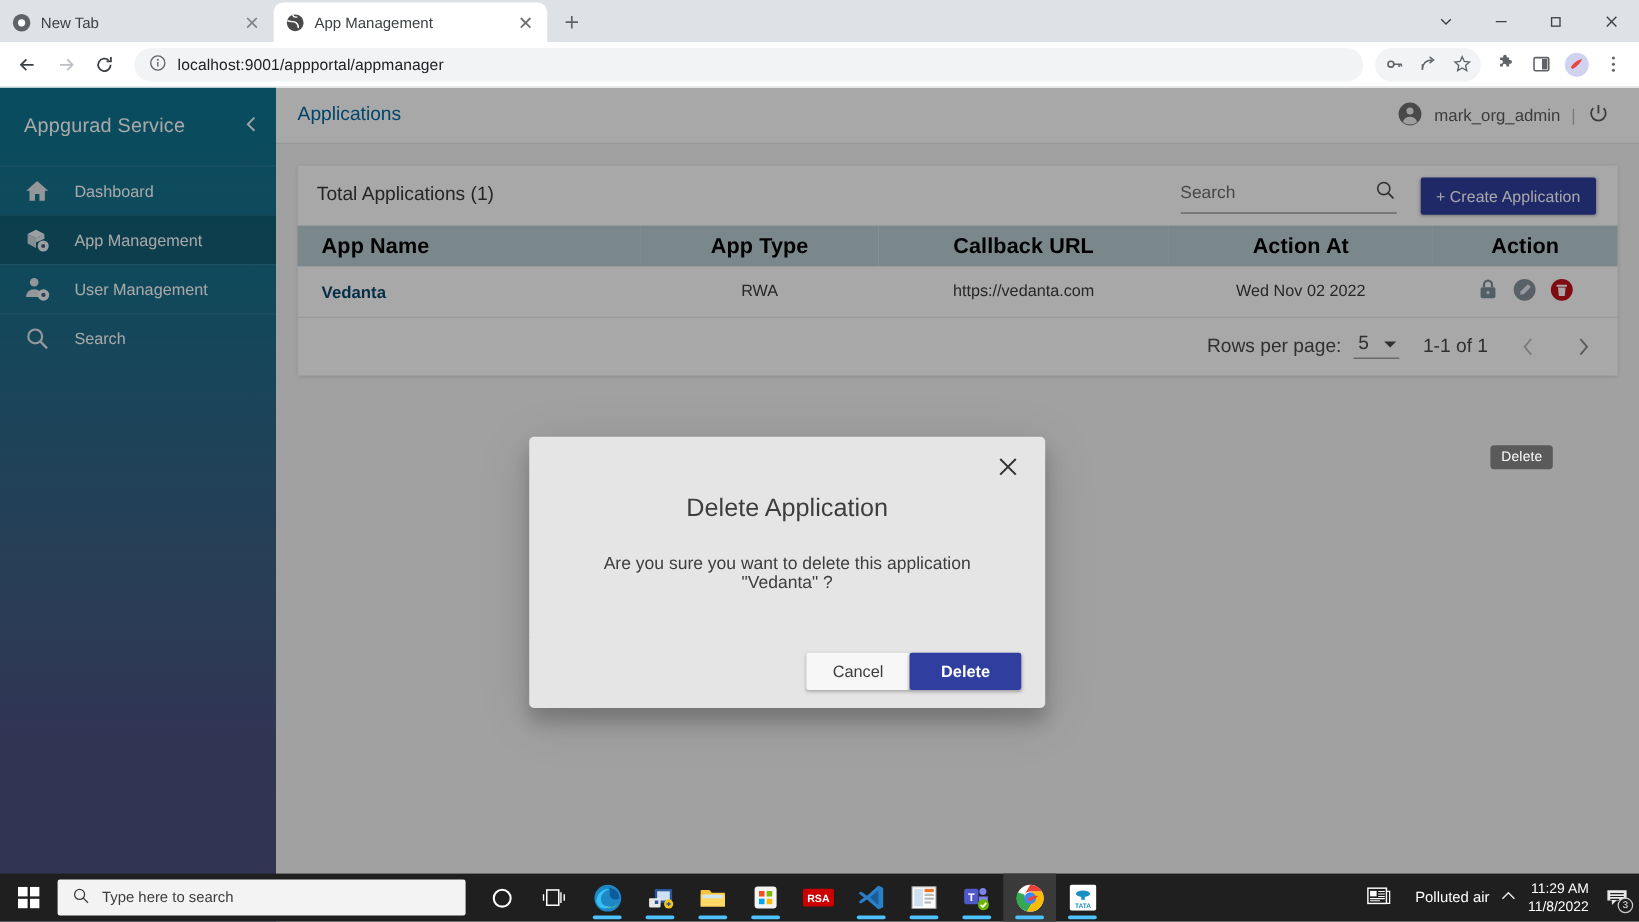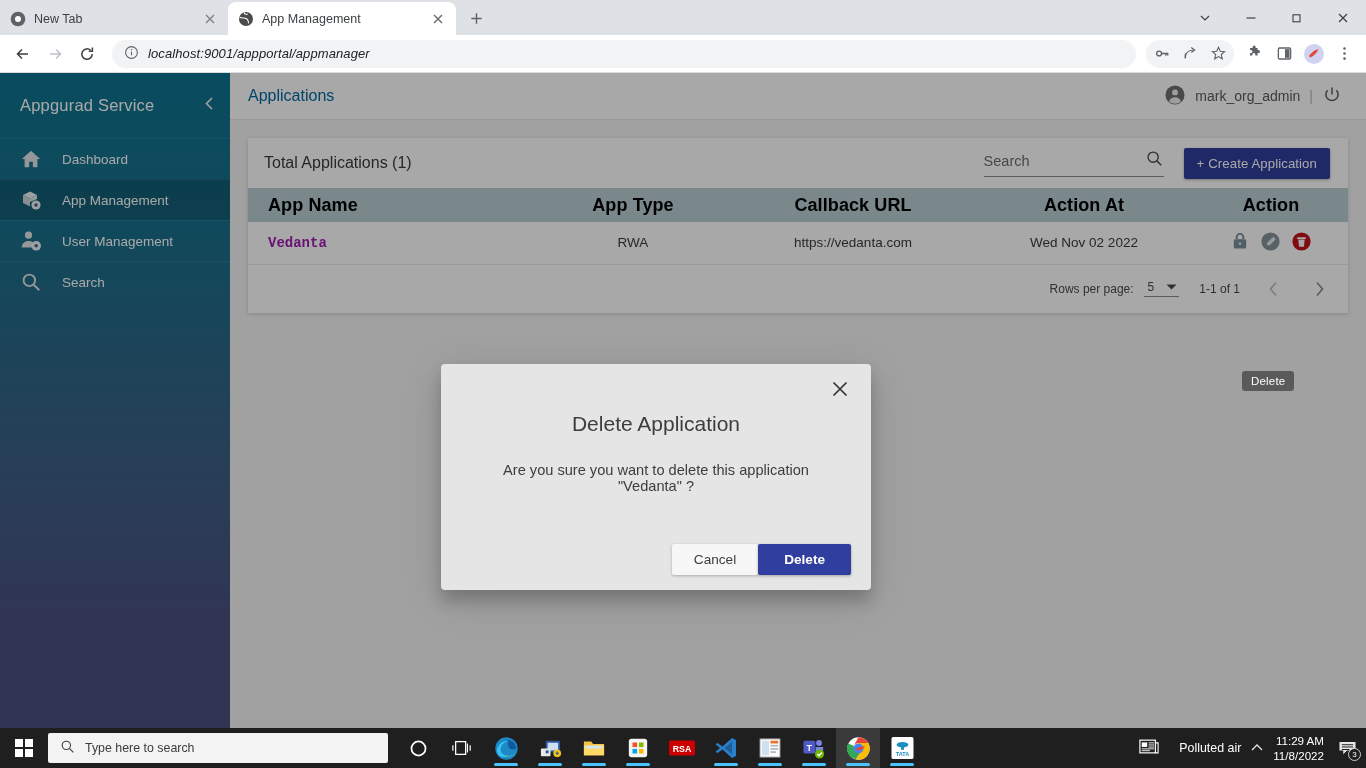--- a/index.html
+++ b/index.html
@@ -36,21 +36,20 @@
   .winctl {
     position: absolute; right: 0; top: 0; height: 35px;
     display: flex; align-items: center;
   }
   .winbtn { width: 46px; height: 32px; display: flex; align-items: center; justify-content: center; color: #3c4043; }
 
   .toolbar {
     height: 38px; background: #fff; display: flex; align-items: center;
     padding: 0 8px; gap: 2px; flex: 0 0 38px;
     border-bottom: 1px solid #dadce0;
-    font-style: italic;
   }
   .navbtn { width: 30px; height: 30px; display:flex; align-items:center; justify-content:center; color:#5f6368; border-radius:50%; }
   .navbtn.disabled { color: #bdc1c6; }
   .omnibox {
     flex: 1 1 auto; height: 28px; background: #f1f3f4; border-radius: 14px;
     display: flex; align-items: center; padding: 0 12px; gap: 9px;
     margin: 0 8px; font-size: 13px; color: #202124;
   }
   .omnibox .url { white-space: nowrap; overflow: hidden; text-overflow: ellipsis; letter-spacing: .1px;}
   .tb-right { display: flex; align-items: center; gap: 2px; }
@@ -124,26 +123,26 @@
   table.apps thead th {
     background: #b9cdd4; color: #000000; font-size: 18px; font-weight: bold;
     height: 34px; text-align: center; letter-spacing:.1px;
   }
   table.apps thead th.col-name { text-align: left; padding-left: 20px; }
   table.apps tbody td {
     height: 42px; text-align: center; font-size: 13.5px; color: #3b3b3b;
     border-bottom: 1px solid #eaeaea;
   }
   table.apps tbody td.col-name { text-align: left; padding-left: 20px; }
-  .applink { color: #a21caf; font-weight: bold; font-size: 14px; font-family: Liberation Mono, monospace; }
+  .applink { color: #0c4a6e; font-weight: bold; font-size: 14px; }
   .actions { display: flex; align-items: center; justify-content: center; gap: 10px; }
 
   .pager {
     height: 48px; display: flex; align-items: center; justify-content: flex-end;
-    gap: 20px; padding-right: 16px; font-size: 12px; color: #4a4a4a;
+    gap: 20px; padding-right: 16px; font-size: 16px; color: #4a4a4a;
   }
   .rpp { display: flex; align-items: center; gap: 10px; }
   .rpp-select { display:flex; align-items:center; gap:12px; border-bottom:1px solid #8c8c8c; padding: 0 2px 2px 4px; }
   .pg-arrow { width: 26px; height: 26px; display:flex; align-items:center; justify-content:center; color:#8a8a8a; font-size: 19px; }
   .pg-arrow.disabled { color: #bcbcbc; }
 
   .footer {
     height: 38px; background: #ececec; border-top: 1px solid #dcdcdc;
     display: flex; align-items: center; justify-content: center; gap: 16px;
     font-size: 13px; color: #3b3b3b;

